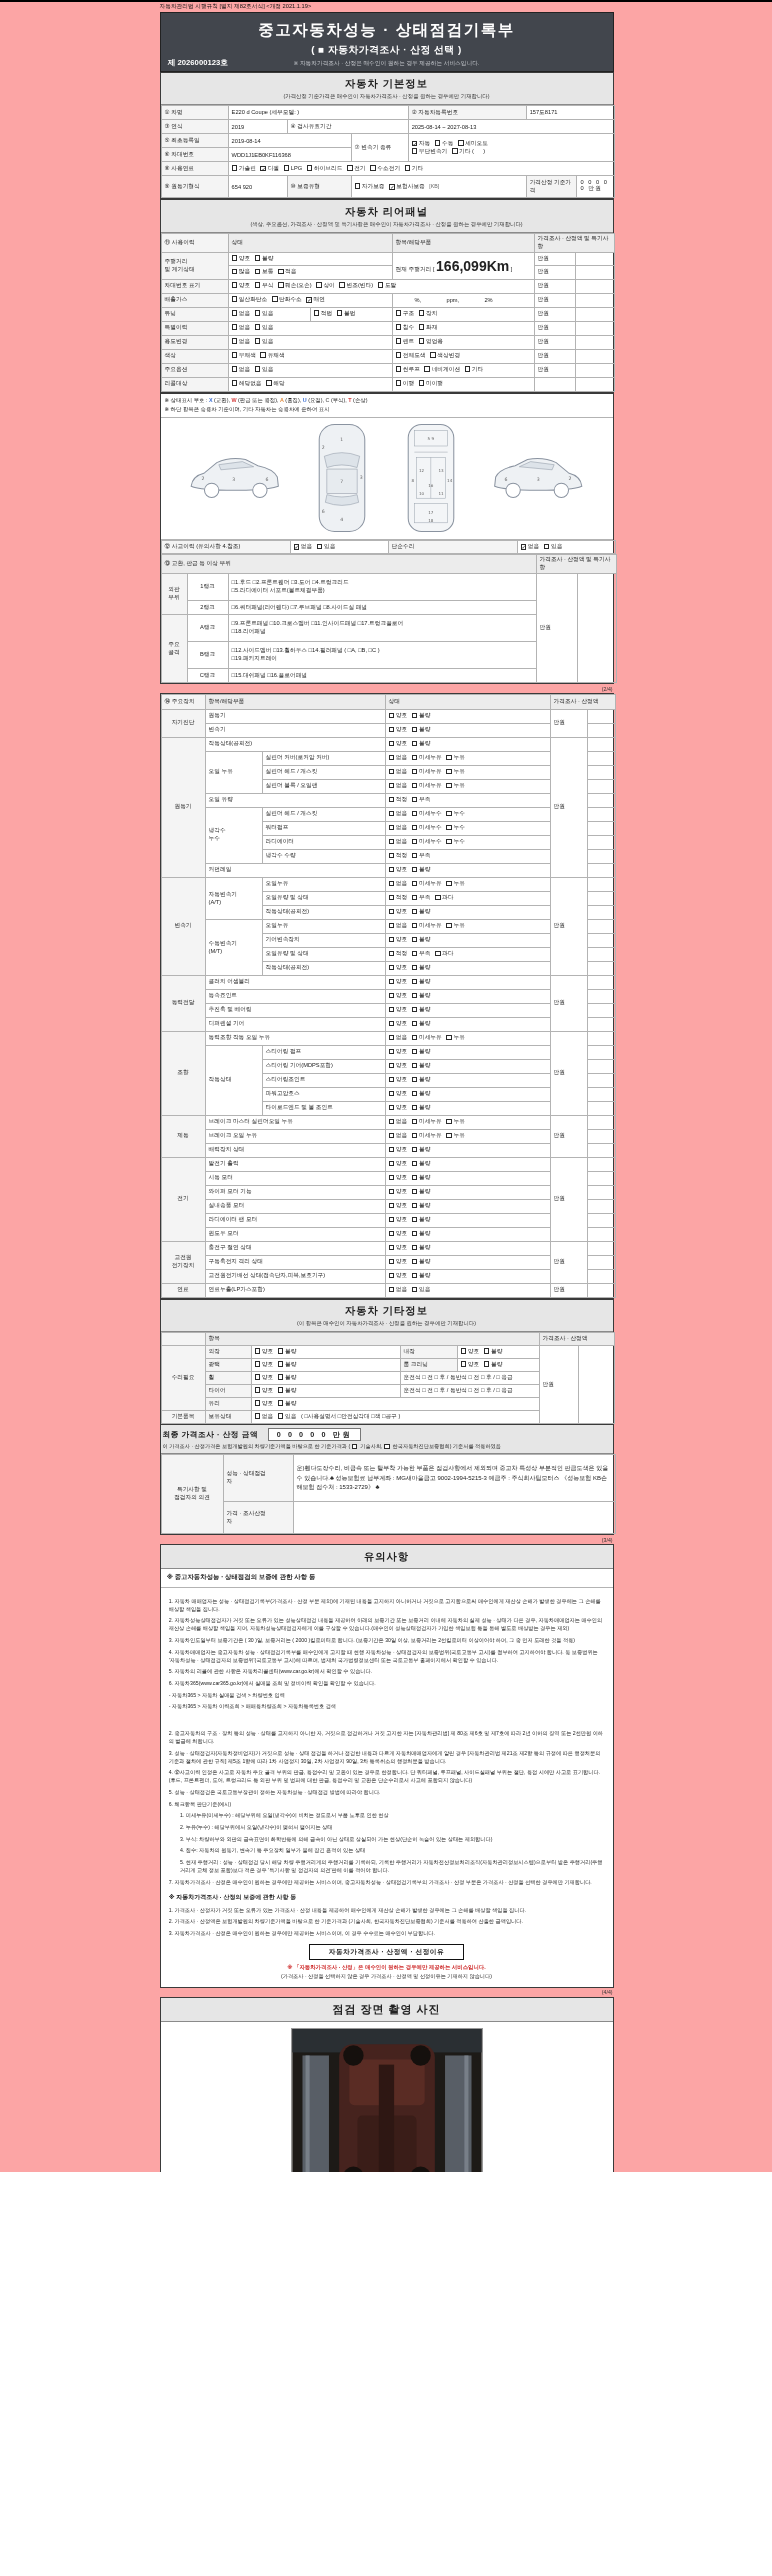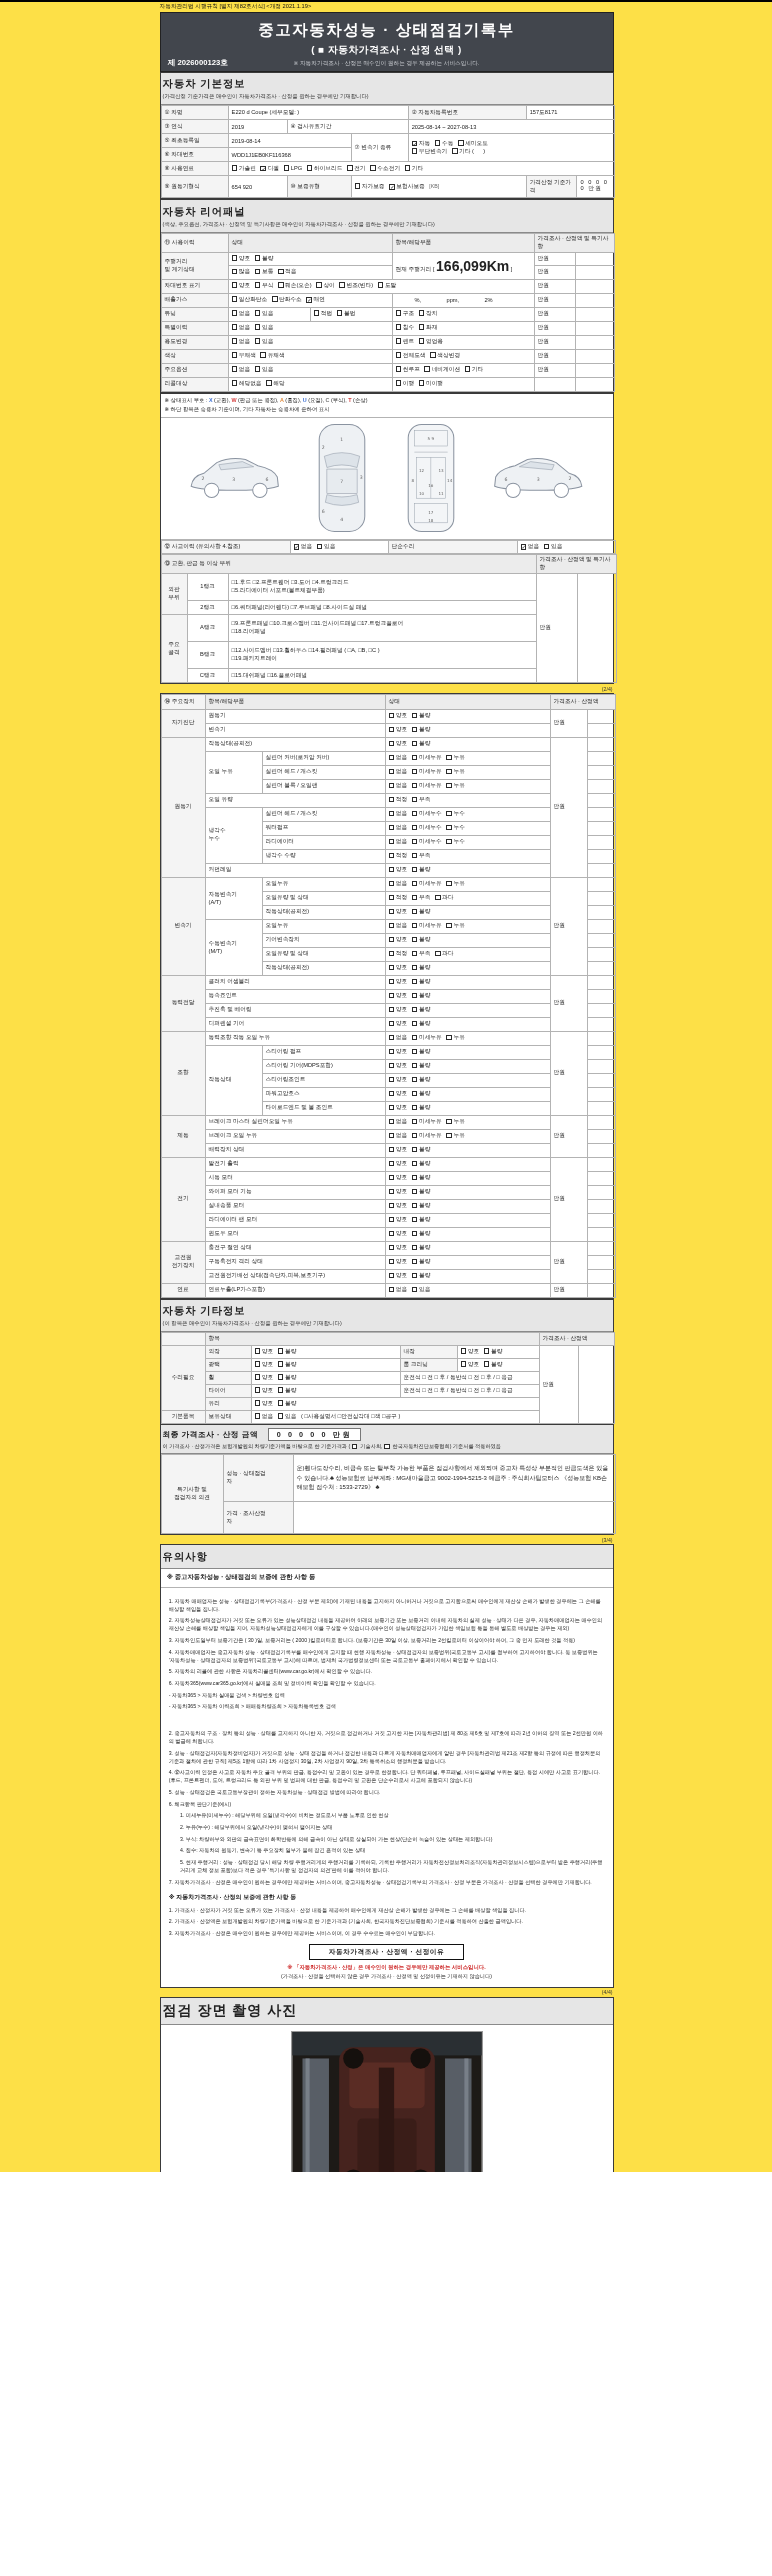--- a/index.html
+++ b/index.html
@@ -1,30 +1,30 @@
 <!DOCTYPE html>
 <html style="font-size:8.2px"><head>
 <meta charset="utf-8">
 <style>
   html,body{margin:0;padding:0;background:#fff;}
   *{box-sizing:border-box;}
   body{font-family:"Liberation Sans","DejaVu Sans",sans-serif;color:#222;}
-  .canvas{width:773px;height:2172px;overflow:hidden;background:#fde047;position:relative;}
+  .canvas{width:773px;height:2172px;overflow:hidden;background:#fca5a5;position:relative;}
   .topbar{height:1.5px;background:#000;width:100%;}
   .page{width:454px;margin:0 auto;}
   .form-ref{font-size:5.7px;color:#111;padding:1px 0 1.5px 0;}
   
   .titlebox{background:#42464d;color:#fff;text-align:center;padding:7.2px 0 3.1px 0;position:relative;border:0.5px solid #222;}
   .main-title{font-size:15.5px;font-weight:bold;letter-spacing:1.5px;}
   .sub-title{font-size:9.8px;font-weight:bold;margin-top:3.1px;letter-spacing:0.5px;}
   .svc-note{font-size:5.7px;color:#c9ccd1;margin-top:2.6px;}
   .doc-no{position:absolute;left:7.2px;bottom:3.1px;font-size:7.7px;font-weight:bold;}
   
   .sec{border:1px solid #3a3a3a;border-top-width:1px;background:#fff;}
-  .band{background:#e6e6e6;text-align:left;padding:4.1px 2.1px;border-bottom:0.5px solid #8a8a8a;}
+  .band{background:#e6e6e6;text-align:center;padding:4.1px 2.1px;border-bottom:0.5px solid #8a8a8a;}
   .band .btitle{font-size:10.3px;font-weight:bold;letter-spacing:1px;}
   .band .bnote{font-size:5.4px;color:#333;margin-top:2.1px;}
   table.tbl{width:100%;border-collapse:collapse;table-layout:fixed;}
   table.tbl td,table.tbl th{border:0.5px solid #b3b3b3;font-size:5.7px;padding:1px 3.1px;text-align:left;font-weight:normal;vertical-align:middle;overflow:hidden;}
   table.tbl .lab{background:#f4f4f4;}
   table.tbl .ctr{text-align:center;}
   .hdr{background:#ececec;}
   .bx{display:inline-block;width:5.7px;height:5.7px;border:0.8px solid #2b2b2b;margin-right:1.5px;vertical-align:-1px;background:#fff;font-size:5.2px;line-height:4.6px;text-align:center;font-weight:bold;color:#111;}
   .opt{margin-right:4.6px;white-space:nowrap;display:inline-block;}
   .pre{white-space:pre-line;}
@@ -756,21 +756,21 @@
           <span class="reason-box">자동차가격조사 · 산정액 · 선정이유</span>
         </div>
         <div class="red-note">※ 「자동차가격조사 · 산정」은 매수인이 원하는 경우에만 제공하는 서비스입니다.</div>
         <div class="black-note">(가격조사 · 산정을 선택하지 않은 경우 가격조사 · 산정액 및 선정이유는 기재하지 않습니다)</div>
       </div>
     </div>
     <div class="marker">(4/4)</div>
 
     <div class="sec">
       <div class="band">
-        <div class="btitle" style="font-size:14px">점검 장면 촬영 사진</div>
+        <div class="btitle" style="font-size:11px">점검 장면 촬영 사진</div>
       </div>
       <div class="photos">
 
         <svg class="photo" width="192" height="170" viewBox="0 0 372 330">
           <rect width="372" height="330" fill="#1d1a17"></rect>
           <rect width="372" height="46" fill="#2a2f33"></rect>
           <rect x="20" y="52" width="52" height="268" fill="#585e66"></rect>
           <rect x="300" y="52" width="52" height="268" fill="#585e66"></rect>
           <rect x="26" y="52" width="8" height="268" fill="#787f88"></rect>
           <rect x="338" y="52" width="8" height="268" fill="#787f88"></rect>

